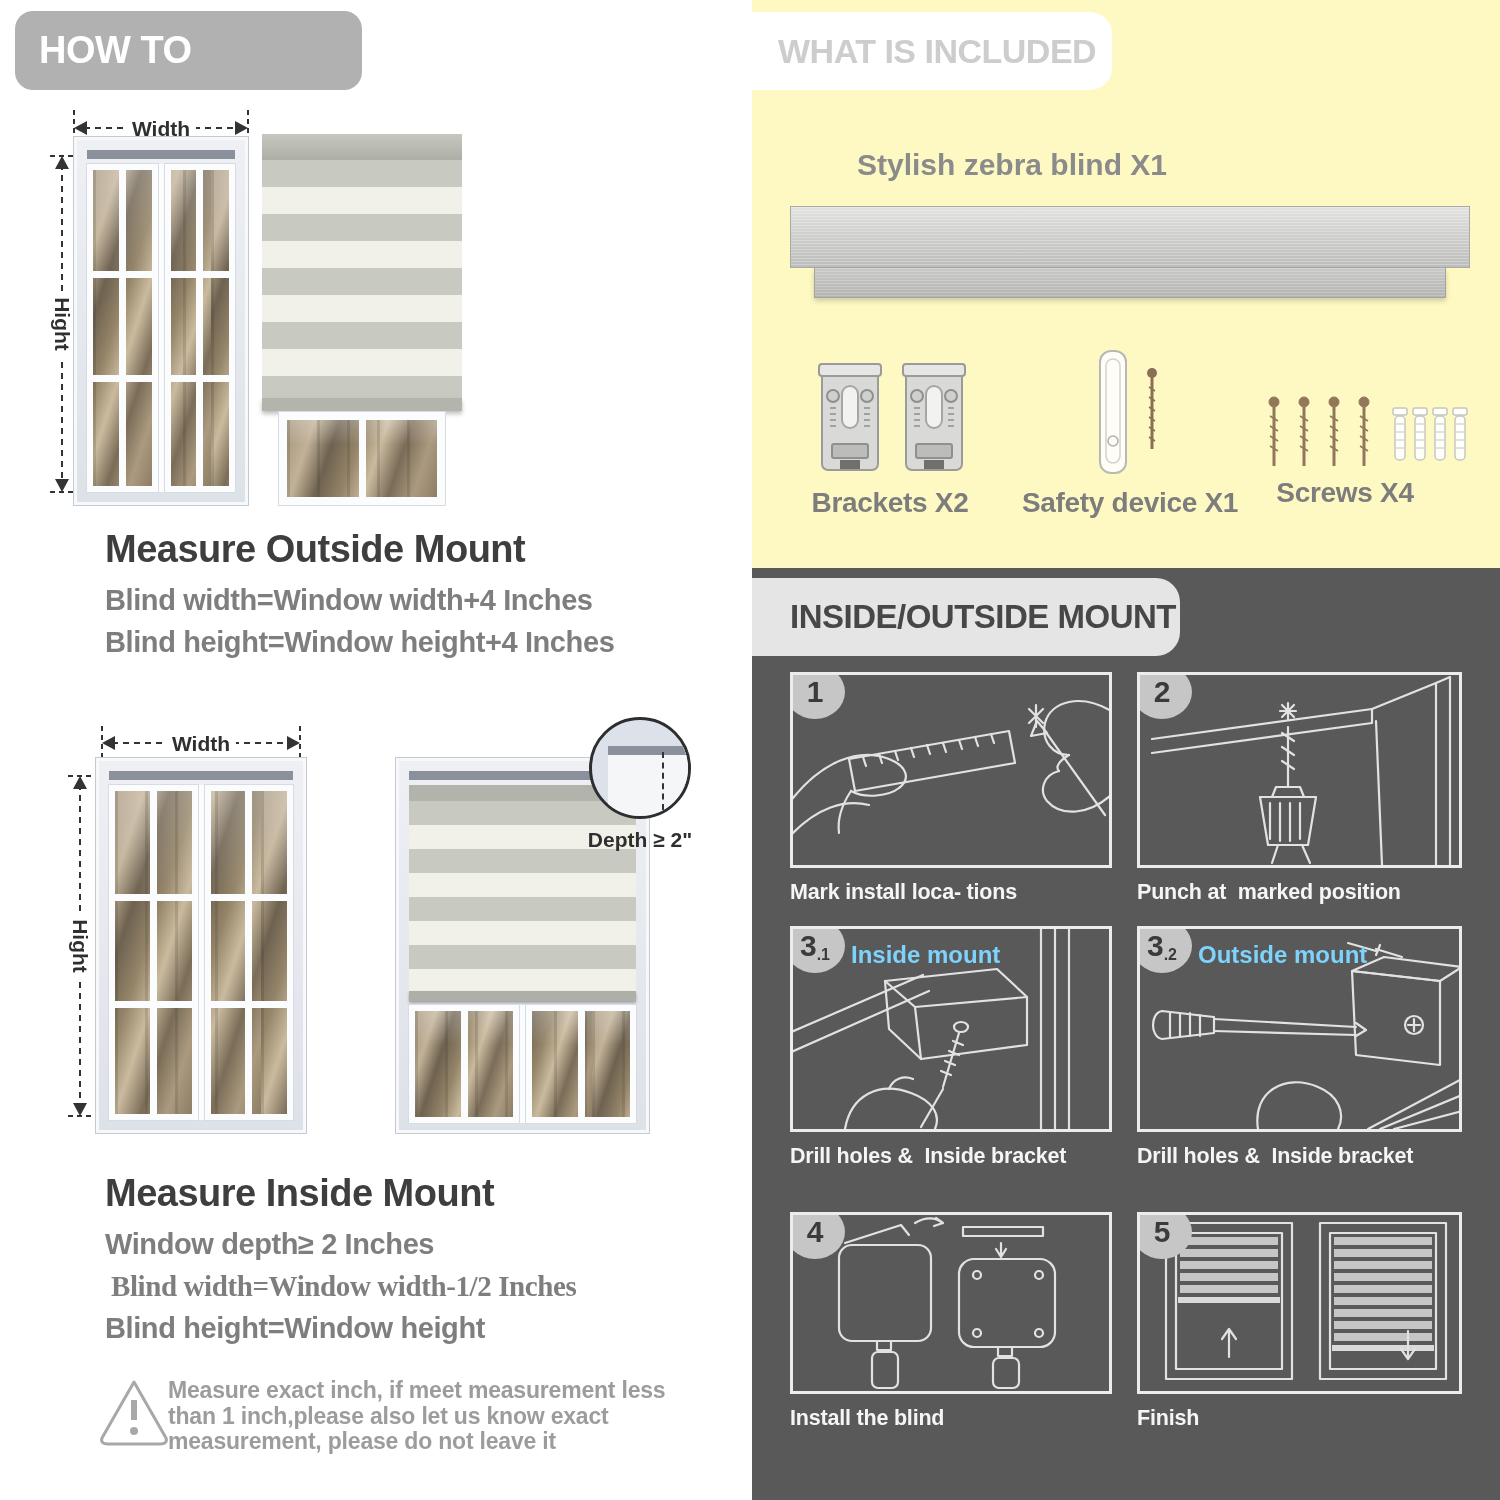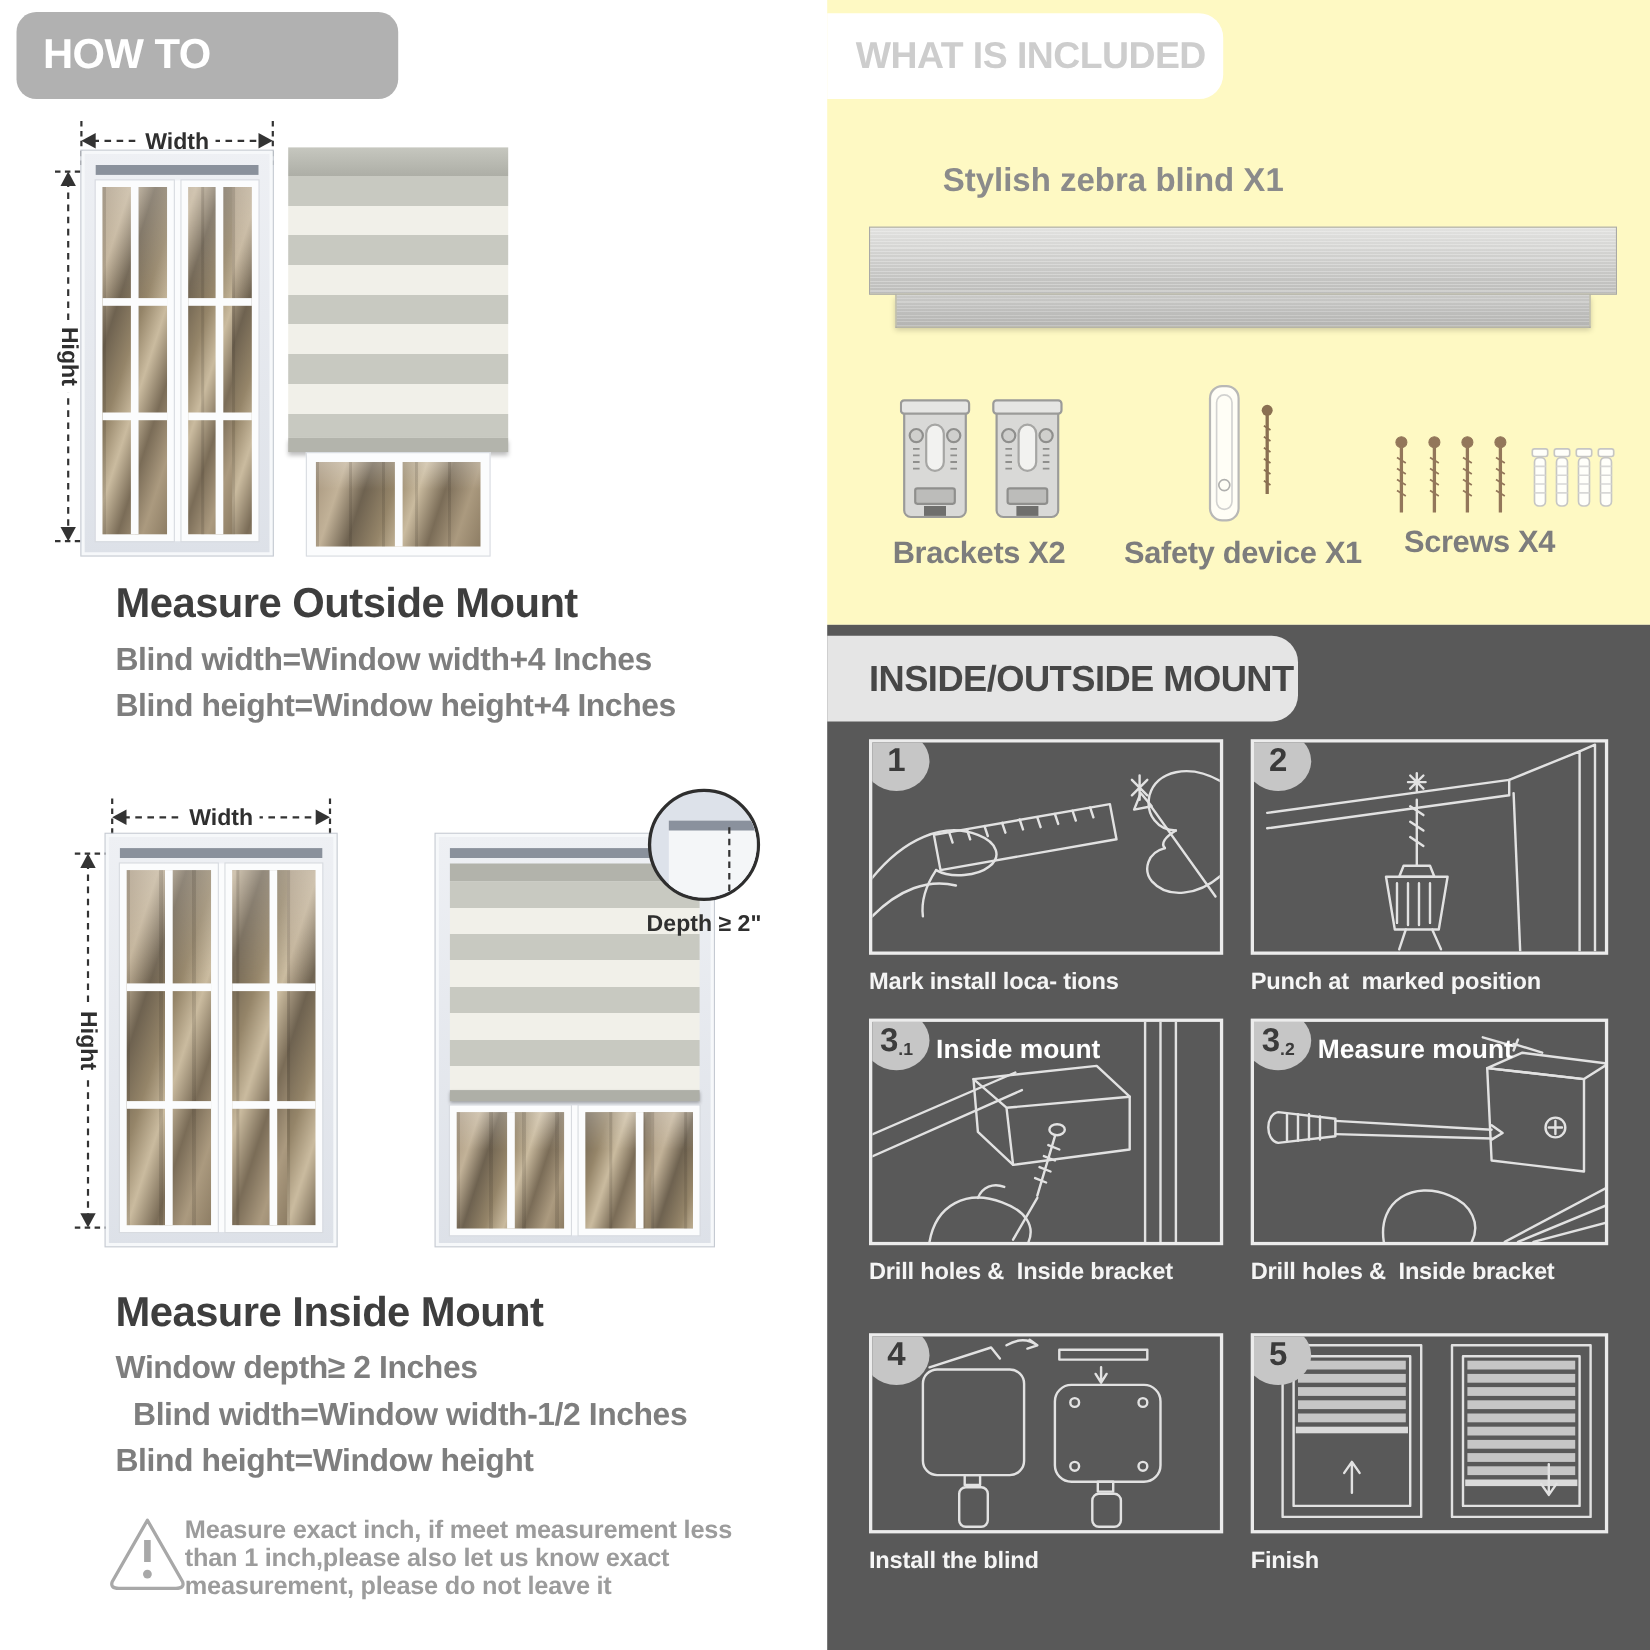--- a/index.html
+++ b/index.html
@@ -19,21 +19,21 @@
 
   
   .h1{color:#3e3e3e;font-size:38px;letter-spacing:-0.5px;}
   .eq{color:#7e7e7e;font-size:29px;letter-spacing:-0.4px;text-align:right;}
   .warntxt{color:#9c9c9c;font-size:23px;line-height:25.5px;letter-spacing:-0.2px;}
   .measlabel{color:#2f2f2f;font-size:21px;background:#fff;padding:0 6px;}
   .depthlabel{color:#2f2f2f;font-size:21px;text-align:center;}
   .stylish{color:#8b8b8b;font-size:30px;text-align:center;}
   .partlabel{color:#7d7d7d;font-size:28px;text-align:center;letter-spacing:-0.3px;}
   .cap{color:#f5f5f5;font-size:21.5px;letter-spacing:-0.2px;white-space:pre;margin-top:12px;}
-  .ptitle{position:absolute;left:58px;top:12px;color:#ffffff;font-size:24px;white-space:pre;}
+  .ptitle{position:absolute;left:58px;top:12px;color:#7dd3fc;font-size:24px;white-space:pre;}
 
   
   .pwin{background:linear-gradient(180deg,#eef0f4,#dde1e8);border:1px solid #c5cad2;
         box-shadow:inset 0 0 0 3px #f6f8fa;box-sizing:border-box;padding:13px;}
   .pwin .head{height:9px;background:#8a919c;margin-bottom:5px;}
   .sashes{display:flex;gap:7px;background:#fbfcfd;height:calc(100% - 14px);}
   .sash{flex:1;position:relative;border:6px solid #fbfcfd;outline:1px solid #d8dbe0;overflow:hidden;}
   .glass{position:absolute;inset:0;background:
     repeating-linear-gradient(90deg, rgba(52,44,34,.16) 0 3px, rgba(255,255,255,0) 3px 30px),
     linear-gradient(180deg, rgba(255,255,255,.25) 0%, rgba(255,255,255,0) 32%),
@@ -220,21 +220,21 @@
   </div>
 
   <div class="abs mag">
     <div class="mcorner"></div>
     <div class="mdash"></div>
   </div>
   <div class="abs depthlabel" style="left:572px;top:828px;width:136px;">Depth ≥ 2"</div>
 
   <div class="abs h1" style="left:105px;top:1172px;">Measure Inside Mount</div>
   <div class="abs eq" style="left:105px;top:1228px;">Window depth≥ 2 Inches</div>
-  <div class="abs eq" style="left:121px;top:1270px;">Blind width=Window width-1/2 Inches</div>
+  <div class="abs eq" style="left:111px;top:1270px;font-family:Liberation Serif, serif;">Blind width=Window width-1/2 Inches</div>
   <div class="abs eq" style="left:105px;top:1312px;">Blind height=Window height</div>
 
   <div class="abs" style="left:96px;top:1376px;width:76px;height:72px;">
     <svg width="76" height="72" viewBox="0 0 76 72">
       <path d="M38,6 L70,62 Q72,68 64,68 L12,68 Q4,68 6,62 Z" fill="none" stroke="#a8a8a8" stroke-width="3" stroke-linejoin="round"></path>
       <line x1="38" y1="24" x2="38" y2="44" stroke="#a8a8a8" stroke-width="6"></line>
       <circle cx="38" cy="55" r="4" fill="#a8a8a8"></circle>
     </svg>
   </div>
   <div class="abs warntxt" style="left:168px;top:1378px;width:540px;">
@@ -430,21 +430,21 @@
             <path d="M22,82 C10,84 10,108 22,110 L74,104 L74,88 Z"></path>
             <path d="M30,84 v24 M40,84 v24 M50,84 v23 M60,86 v21"></path>
             <path d="M118,200 C112,162 146,144 178,158 C198,166 206,184 198,200"></path>
             <path d="M228,200 L322,150 M240,200 L322,166 M254,200 L322,182"></path>
           </g>
         </svg>
         <div class="badge">
           <span class="bnum">3</span>
             <span class="bsub">.2</span>
         </div>
-        <div class="ptitle">Measure mount</div>
+        <div class="ptitle">Outside mount</div>
       </div>
       <div class="cap">Drill holes &amp;  Inside bracket</div>
     </div>
 
     <div class="cell r3" style="left:38px;top:644px;width:322px;">
       <div class="panel">
         <svg viewBox="0 0 316 176">
           <g class="lineart">
             <path d="M52,28 L108,10 L116,20"></path>
             <path d="M122,8 C132,2 142,2 150,8 M150,8 l-7,-5 M150,8 l-9,3"></path>

